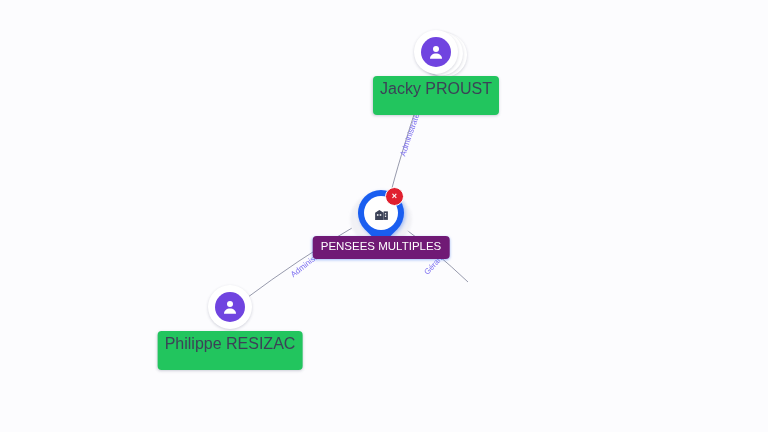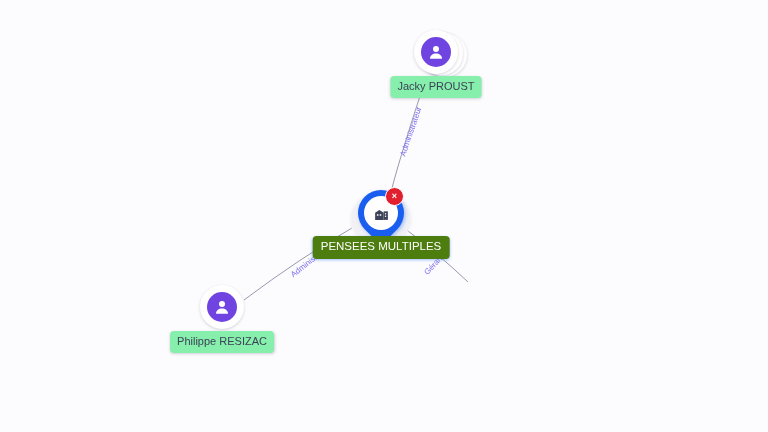--- a/index.html
+++ b/index.html
@@ -61,25 +61,25 @@
     align-items: center;
     justify-content: center;
   }
   .avatar-disc svg { display: block; }
 
   .person-label {
     position: absolute;
     top: 46px;
     left: 50%;
     transform: translateX(-50%);
-    background: #86efac;
+    background: #22c55e;
     color: #3c4257;
-    font-size: 11px;
-    line-height: 1;
-    padding: 5px 7px 6px 7px;
+    font-size: 16px;
+    line-height: 1;
+    padding: 5px 7px 18px 7px;
     border-radius: 4px;
     white-space: nowrap;
     box-shadow: 0 1px 3px rgba(40,45,80,0.22);
   }
 
   
   .company-node {
     position: absolute;
     width: 54px;
     height: 62px;
@@ -135,21 +135,21 @@
     font-size: 9px;
     line-height: 1;
     font-weight: bold;
   }
 
   .company-label {
     position: absolute;
     top: 46px;
     left: 50%;
     transform: translateX(-50%);
-    background: #4d7c0f;
+    background: #701a75;
     color: #ffffff;
     font-size: 11.5px;
     line-height: 1;
     padding: 5px 8px 6px 8px;
     border-radius: 4px;
     white-space: nowrap;
     box-shadow: 0 1px 3px rgba(26,94,240,0.40);
   }
 
   
@@ -185,21 +185,21 @@
     <div class="stack-card s1"></div>
     <div class="avatar-disc">
       <svg width="18" height="18" viewBox="0 0 24 24" fill="#ffffff">
         <circle cx="12" cy="8" r="4"></circle>
         <path d="M4 21c0-4.4 3.6-7 8-7s8 2.6 8 7z"></path>
       </svg>
     </div>
     <div class="person-label">Jacky PROUST</div>
   </div>
 
-  <div class="person-node" style="left:200px; top:285px;">
+  <div class="person-node" style="left:208px; top:285px;">
     <div class="stack-card s1"></div>
     <div class="avatar-disc">
       <svg width="18" height="18" viewBox="0 0 24 24" fill="#ffffff">
         <circle cx="12" cy="8" r="4"></circle>
         <path d="M4 21c0-4.4 3.6-7 8-7s8 2.6 8 7z"></path>
       </svg>
     </div>
     <div class="person-label">Philippe RESIZAC</div>
   </div>
 

